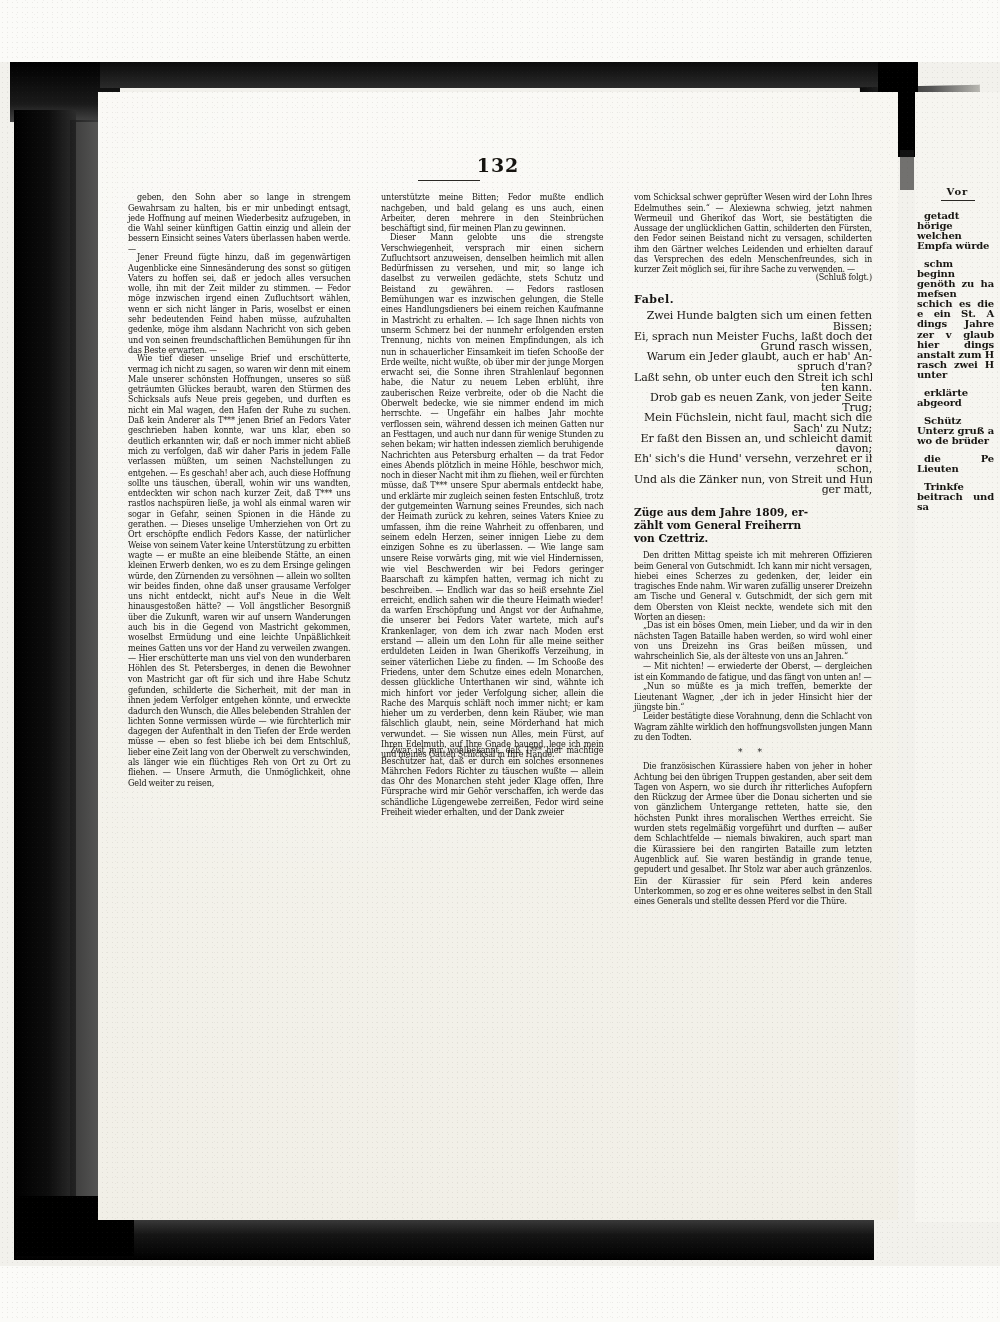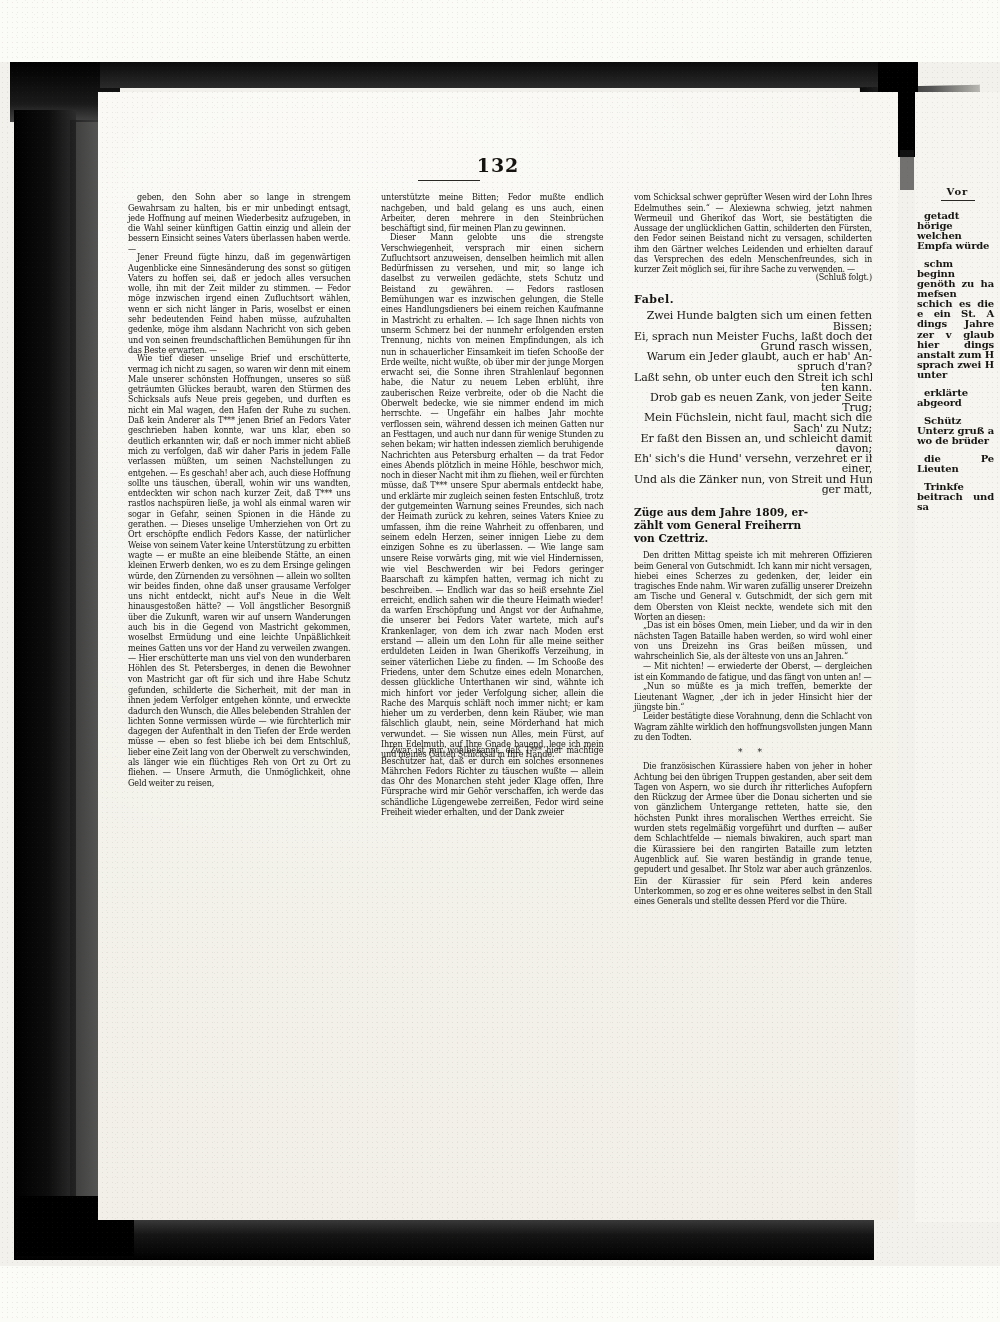--- a/index.html
+++ b/index.html
@@ -273,21 +273,21 @@
           <div>spruch d'ran?</div>
           <div>Laßt sehn, ob unter euch den Streit ich schlich-</div>
           <div>ten kann.</div>
           <div>Drob gab es neuen Zank, von jeder Seite</div>
           <div>Trug;</div>
           <div>Mein Füchslein, nicht faul, macht sich die</div>
           <div>Sach' zu Nutz;</div>
           <div>Er faßt den Bissen an, und schleicht damit</div>
           <div>davon;</div>
           <div>Eh' sich's die Hund' versehn, verzehret er ihn</div>
-          <div>einer,</div>
+          <div>schon,</div>
           <div>Und als die Zänker nun, von Streit und Hun-</div>
           <div>ger matt,</div>
         </div>
 
         <div class="secthead big">
           <div>Züge aus dem Jahre 1809, er-</div>
           <div>zählt vom General Freiherrn</div>
           <div>von Czettriz.</div>
         </div>
 
@@ -303,21 +303,21 @@
       </div>
 
     </div>
   </div>
 
   <div id="right-page">
     <div class="sliver-head">Vor</div>
     <div class="sliver-rule"></div>
     <div class="sliver-para">getadt hörige welchen Empfa würde</div>
     <div class="sliver-gap"></div>
-    <div class="sliver-para">schm beginn genöth zu ha mefsen schich es die e ein St. A dings Jahre zer v glaub hier dings anstalt zum H sprach zwei H unter</div>
+    <div class="sliver-para">schm beginn genöth zu ha mefsen schich es die e ein St. A dings Jahre zer v glaub hier dings anstalt zum H rasch zwei H unter</div>
     <div class="sliver-gap"></div>
     <div class="sliver-para">erklärte abgeord</div>
     <div class="sliver-gap"></div>
     <div class="sliver-para">Schütz Unterz gruß a wo de brüder</div>
     <div class="sliver-gap"></div>
     <div class="sliver-para">die Pe Lieuten</div>
     <div class="sliver-gap"></div>
     <div class="sliver-para">Trinkfe beitrach und sa</div>
   </div>
 

